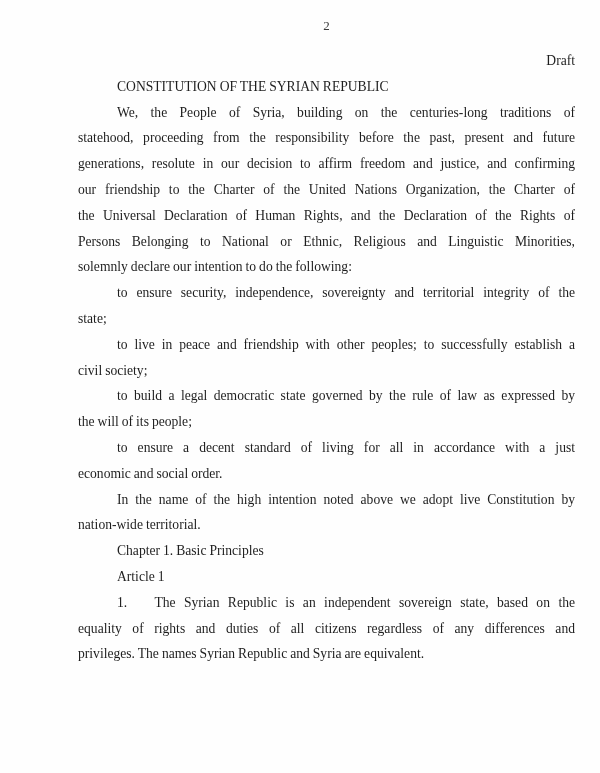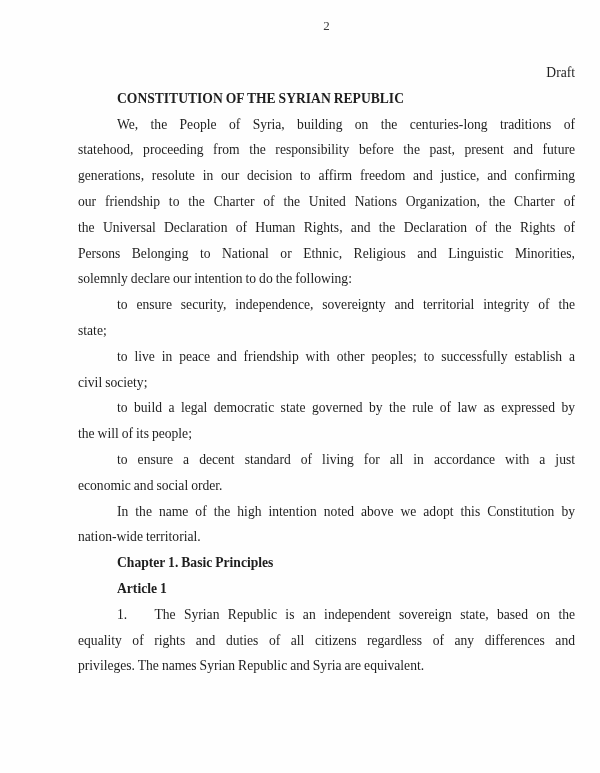--- a/index.html
+++ b/index.html
@@ -21,38 +21,38 @@
     top: 13px;
     left: 78px;
     width: 497px;
     text-align: center;
     font-size: 13px;
     line-height: 25.8px;
     color: #3a3a3a;
   }
   .content {
     position: absolute;
-    top: 60px;
+    top: 48px;
     left: 78px;
     width: 497px;
     font-size: 13.6px;
     line-height: 25.8px;
     word-spacing: -0.4px;
   }
   .line {
     height: 25.8px;
     overflow: hidden;
     white-space: pre-wrap;
   }
   .line.j {
     text-align: justify;
     text-align-last: justify;
   }
   .line.right { text-align: right; }
-  .line.bold { font-weight: bold; }
+  .line.bold { font-weight: normal; }
   .line.indent { text-indent: 39px; }
 </style>
 </head>
 <body>
 
 <div class="page">
   <div class="page-number">2</div>
 
   <div class="content">
     <div class="line right">Draft</div>
@@ -66,21 +66,21 @@
         <div class="line j">Persons Belonging to National or Ethnic, Religious and Linguistic Minorities,</div>
         <div class="line">solemnly declare our intention to do the following:</div>
         <div class="line indent j">to ensure security, independence, sovereignty and territorial integrity of the</div>
         <div class="line">state;</div>
         <div class="line indent j">to live in peace and friendship with other peoples; to successfully establish a</div>
         <div class="line">civil society;</div>
         <div class="line indent j">to build a legal democratic state governed by the rule of law as expressed by</div>
         <div class="line">the will of its people;</div>
         <div class="line indent j">to ensure a decent standard of living for all in accordance with a just</div>
         <div class="line">economic and social order.</div>
-        <div class="line indent j">In the name of the high intention noted above we adopt this Constitution by</div>
+        <div class="line indent j">In the name of the high intention noted above we adopt live Constitution by</div>
         <div class="line">nation-wide territorial.</div>
         <div class="line bold indent">Chapter 1. Basic Principles</div>
         <div class="line bold indent">Article 1</div>
         <div class="line indent j">1.  The Syrian Republic is an independent sovereign state, based on the</div>
         <div class="line j">equality of rights and duties of all citizens regardless of any differences and</div>
         <div class="line">privileges. The names Syrian Republic and Syria are equivalent.</div>
       </div>
   </div>
 </div>
 

